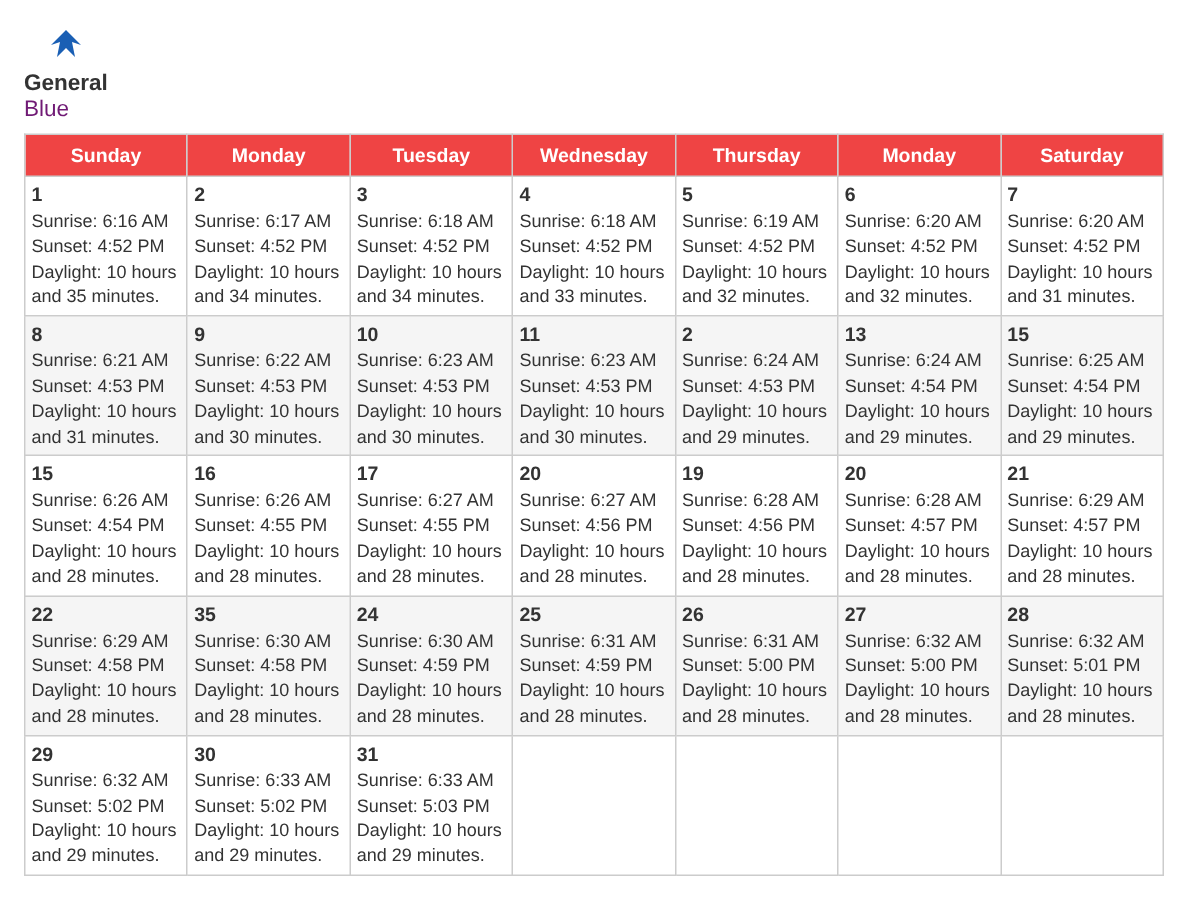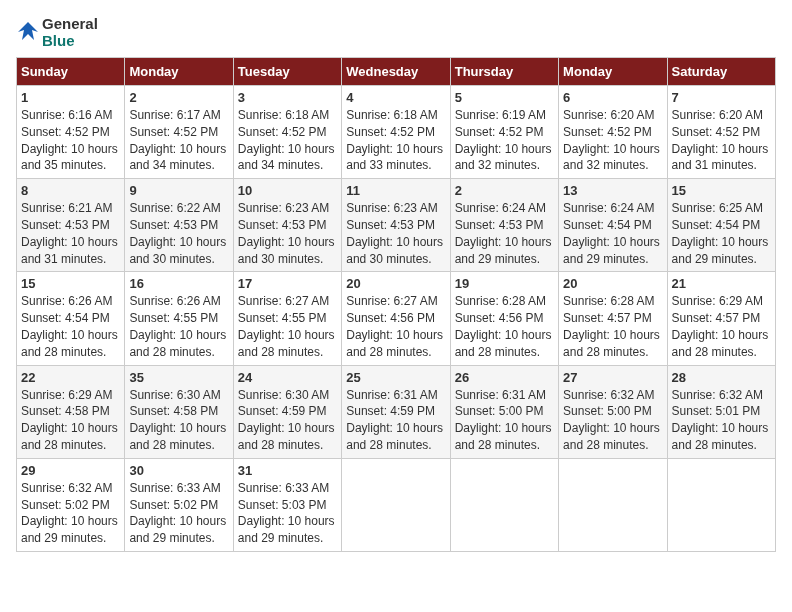--- a/index.html
+++ b/index.html
@@ -32,26 +32,26 @@
     .location {
       font-size: 16px;
       color: #555;
     }
     .calendar {
       width: 100%;
       border-collapse: collapse;
       table-layout: fixed;
     }
     .calendar th {
-      background-color: #7f1d1d;
+      background-color: #ef4444;
       color: #fff;
       font-size: 13px;
       font-weight: bold;
       padding: 6px 4px;
-      text-align: left;
+      text-align: center;
       border: 1px solid #ccc;
     }
     .calendar td {
       vertical-align: top;
       border: 1px solid #ccc;
       padding: 4px 4px;
       font-size: 10px;
       color: #333;
       background: #fff;
       height: 85px;
@@ -72,27 +72,27 @@
     }
     .empty-cell {
       background: #fff !important;
     }
   </style>
 </head>
 <body>
 
 <div class="header">
   <div class="logo">
-    <div style="display:flex;align-items:center;gap:2px;">
+    <div style="display:flex;align-items:center;gap:2px;flex-direction:column;">
       <svg width="24" height="30" viewBox="0 0 24 30">
         <polygon points="12,4 22,14 16,12 18,22 12,16 6,22 8,12 2,14" fill="#1a5fb4"></polygon>
       </svg>
       <div style="line-height:1.1;">
         <div style="font-size:15px;font-weight:bold;color:#333;">General</div>
-        <div style="font-size:15px;font-weight:bold;color:#0f766e;">Blue</div>
+        <div style="font-size:15px;font-weight:normal;color:#701a75;">Blue</div>
       </div>
     </div>
   </div>
   <div class="title-block">
     <div class="month-title"></div>
     <div class="location"></div>
   </div>
 </div>
 
 <table class="calendar">

